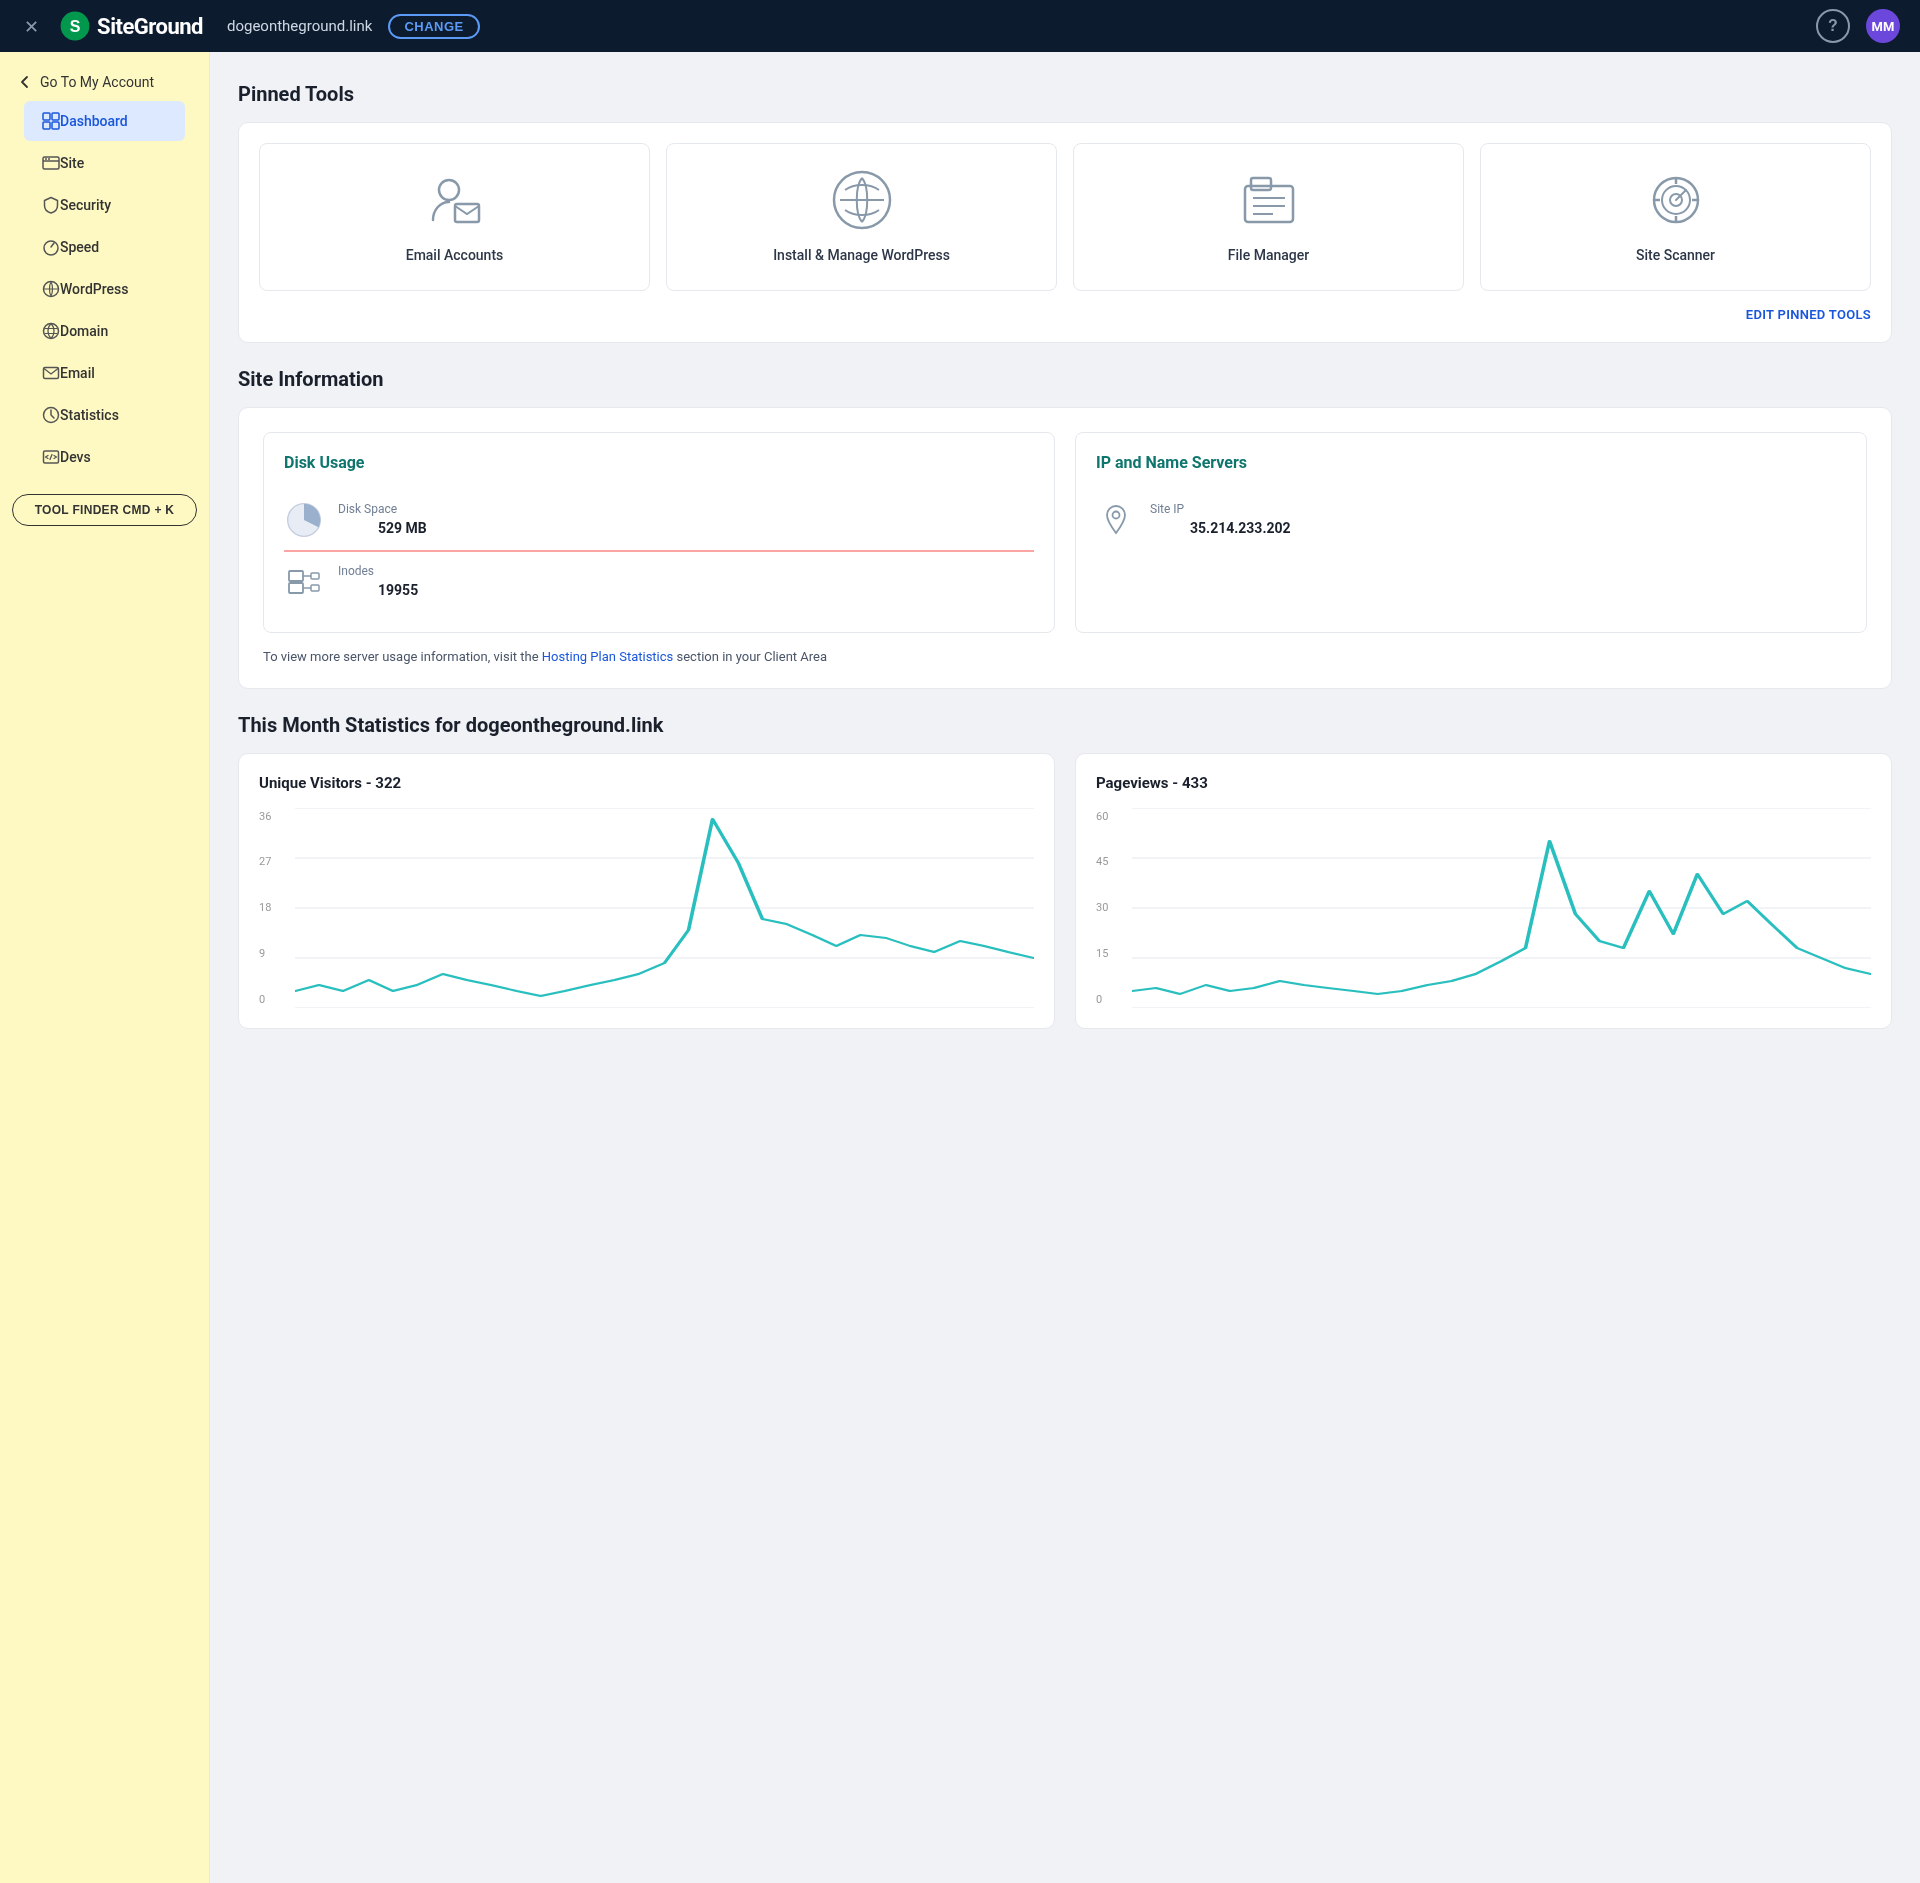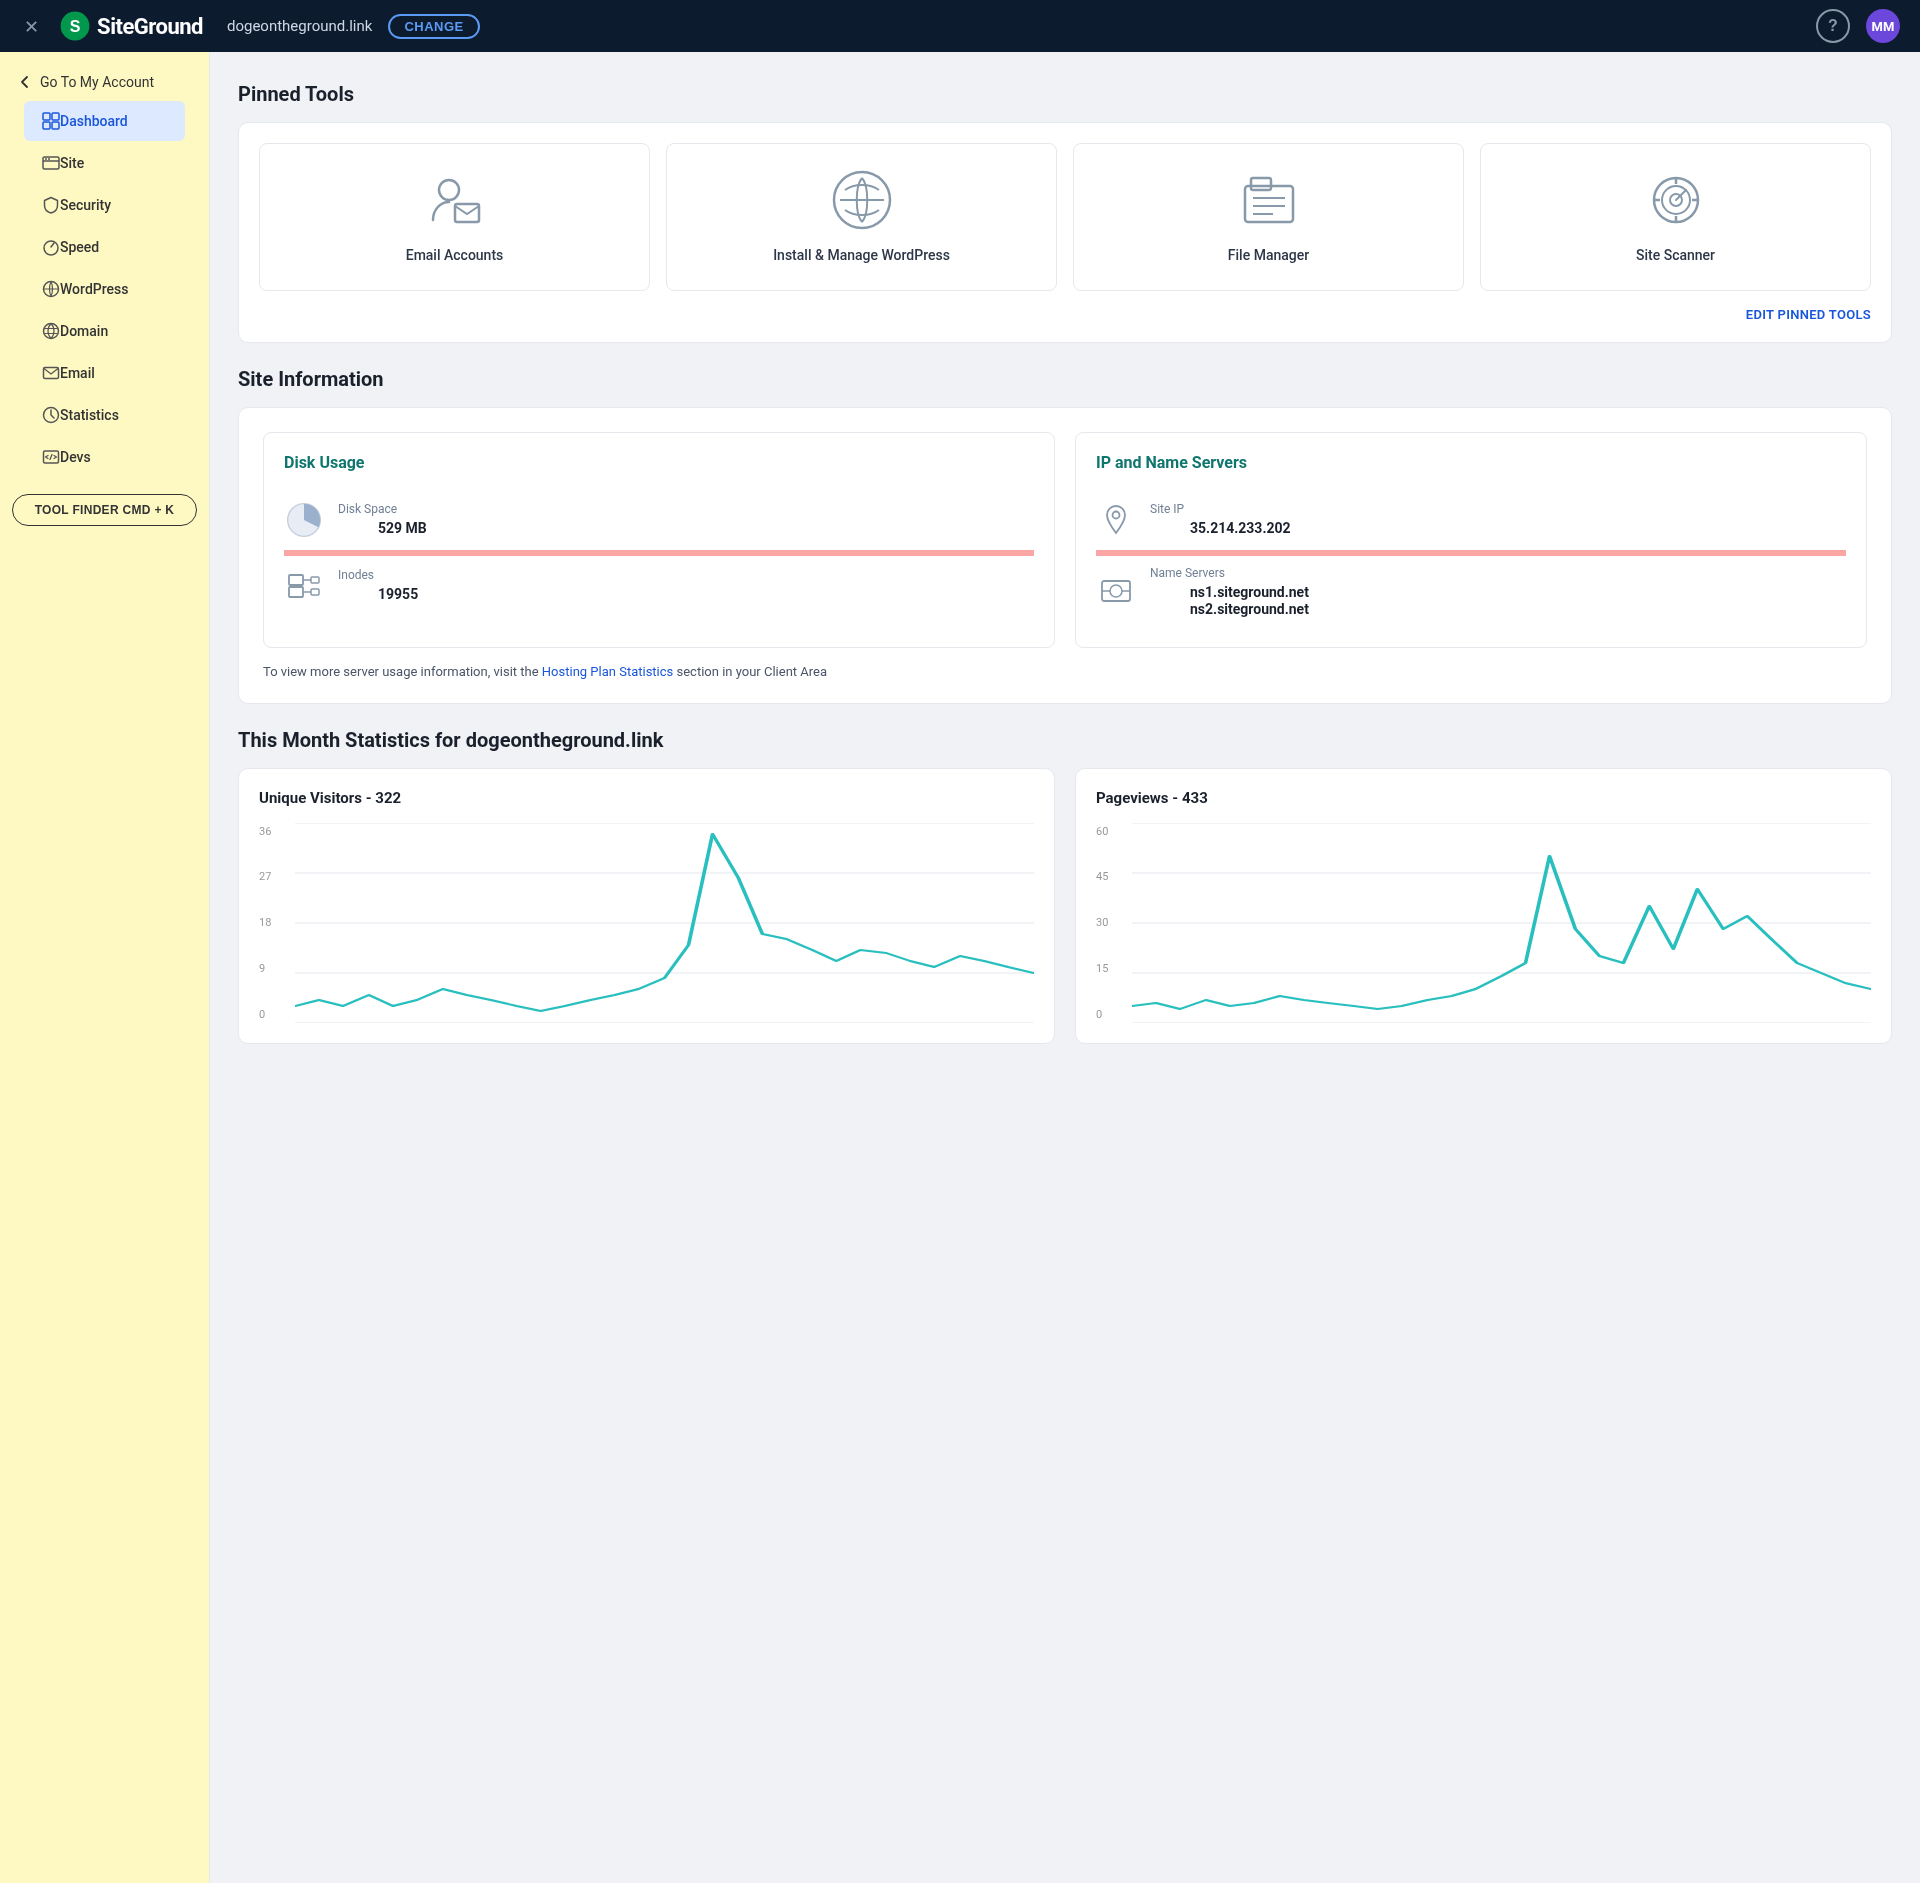--- a/index.html
+++ b/index.html
@@ -210,21 +210,21 @@
       font-size: 16px;
       font-weight: 700;
       color: #0f766e;
       margin-bottom: 18px;
     }
     .info-row {
       display: flex;
       align-items: center;
       gap: 14px;
       padding: 10px 0;
-      border-bottom: 6px solid #fca5a5;
+      border-bottom: 2px solid #fca5a5;
     }
     .info-row:last-child { border-bottom: none; }
     .info-row-text label {
       font-size: 12px;
       color: #718096;
       display: block;
       margin-bottom: 2px;
     }
     .info-row-text strong {
       font-size: 14px;
@@ -506,35 +506,20 @@
               <svg width="36" height="36" viewBox="0 0 36 36" fill="none">
                 <path d="M18 4a9 9 0 00-9 9c0 6 9 18 9 18s9-12 9-18a9 9 0 00-9-9z" stroke="#8899aa" stroke-width="1.8" fill="none"></path>
                 <circle cx="18" cy="13" r="3.5" stroke="#8899aa" stroke-width="1.8" fill="none"></circle>
               </svg>
             </div>
             <div class="info-row-text">
               <label>Site IP</label>
               <strong>35.214.233.202</strong>
             </div>
           </div>
-          <div class="info-row">
-            <div class="info-icon">
-              <svg width="36" height="36" viewBox="0 0 36 36" fill="none">
-                <rect x="4" y="8" width="28" height="20" rx="2" stroke="#8899aa" stroke-width="1.8" fill="none"></rect>
-                <circle cx="18" cy="18" r="6" stroke="#8899aa" stroke-width="1.5" fill="none"></circle>
-                <line x1="4" y1="18" x2="12" y2="18" stroke="#8899aa" stroke-width="1.5"></line>
-                <line x1="24" y1="18" x2="32" y2="18" stroke="#8899aa" stroke-width="1.5"></line>
-              </svg>
-            </div>
-            <div class="info-row-text">
-              <label>Name Servers</label>
-              <strong>ns1.siteground.net</strong>
-              <strong style="display:block">ns2.siteground.net</strong>
-            </div>
-          </div>
         </div>
 
       </div>
       <p class="server-note">
         <span>To view more server usage information, visit the </span><a>Hosting Plan Statistics</a><span> section in your Client Area</span>
       </p>
     </div>
 
     <h2 class="stats-title">This Month Statistics for dogeontheground.link</h2>
     <div class="stats-grid">

